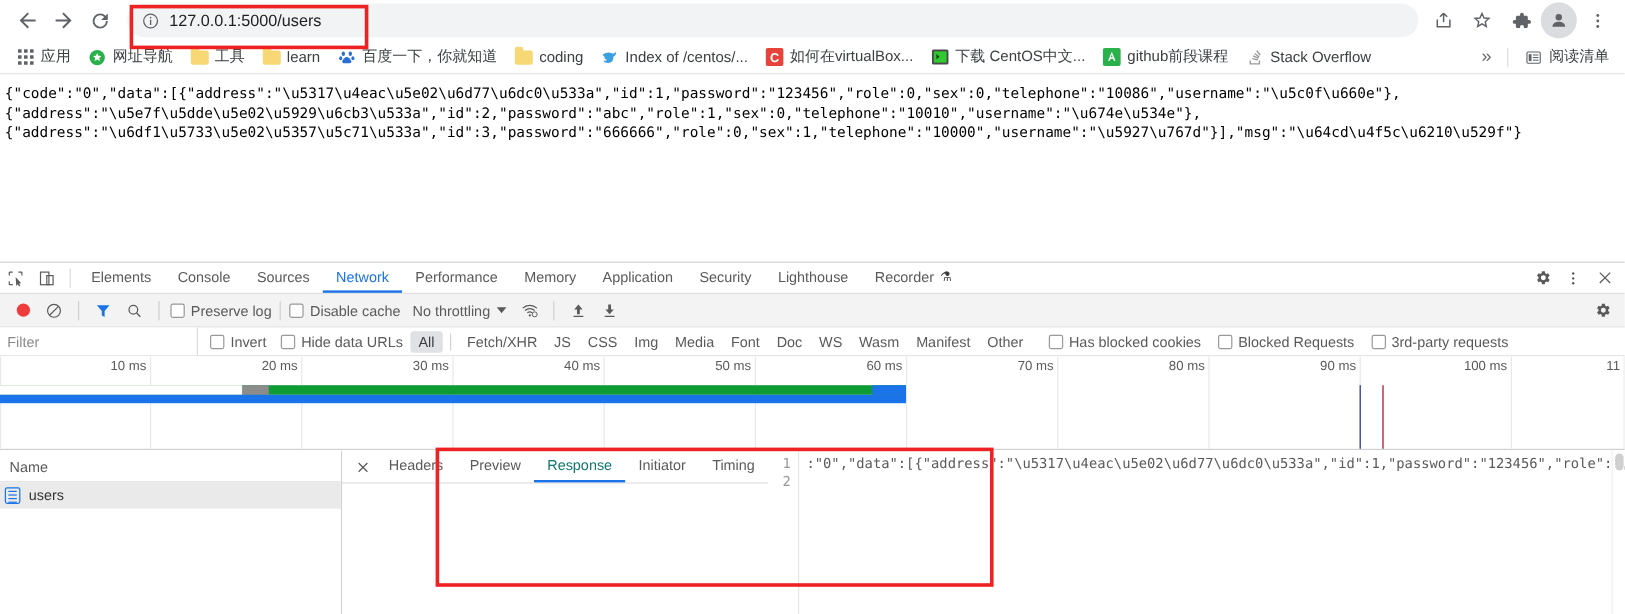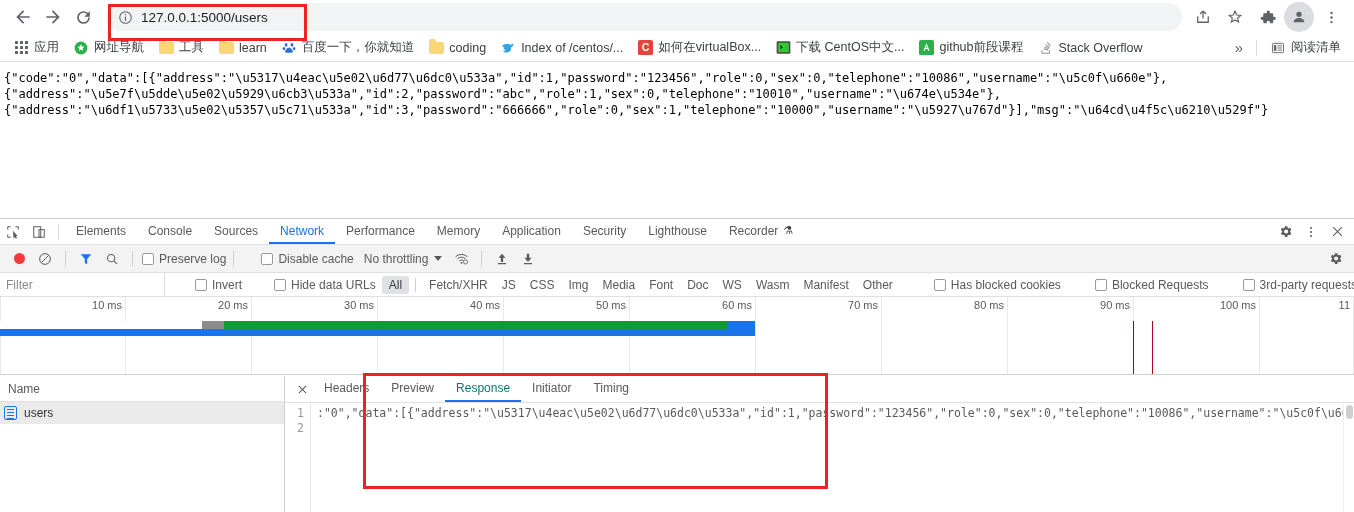--- a/index.html
+++ b/index.html
@@ -75,21 +75,21 @@
   }
   .dt-tab.active{color:#1a73e8;border-bottom-color:#1a73e8;}
   #dt-tabbar-right{margin-left:auto;display:flex;align-items:center;gap:0;padding-right:4px;}
 
   #dt-toolbar{
     height:28px;display:flex;align-items:center;gap:0;padding:0 6px;
     border-bottom:1px solid #e0e0e0;background:#f3f3f3;
   }
   .tb-sep{width:1px;height:16px;background:#d0d0d0;margin:0 7px;}
   .rec-dot{width:11px;height:11px;border-radius:50%;background:#ee3b3b;}
-  .cb{display:inline-flex;align-items:center;gap:5px;font-size:12px;color:#5a5a5a;white-space:nowrap;margin-left:20px;}
+  .cb{display:inline-flex;align-items:center;gap:5px;font-size:12px;color:#5a5a5a;white-space:nowrap;}
   .cb .box{width:12px;height:12px;border:1px solid #999;background:#fff;border-radius:2px;display:inline-block;}
   .throttle{display:flex;align-items:center;gap:6px;margin-left:10px;font-size:12px;color:#5a5a5a;}
   .caret{width:0;height:0;border-left:4px solid transparent;border-right:4px solid transparent;border-top:5px solid #5a5a5a;}
   #dt-toolbar-right{margin-left:auto;display:flex;align-items:center;}
 
   #dt-filterbar{
     height:24px;display:flex;align-items:center;border-bottom:1px solid #e0e0e0;background:#fff;
   }
   #filter-input{
     width:165px;height:23px;border:none;outline:none;border-right:1px solid #ddd;
@@ -115,21 +115,21 @@
   #dt-split{position:absolute;left:0;right:0;top:calc(26px + 28px + 24px + 79px);bottom:0;display:flex;}
   #req-pane{width:285px;border-right:1px solid #d0d0d0;background:#fff;display:flex;flex-direction:column;}
   #req-head{height:26px;display:flex;align-items:center;padding-left:8px;border-bottom:1px solid #e0e0e0;
             font-size:12px;color:#5a5a5a;background:#fff;}
   .req-row{height:22px;display:flex;align-items:center;gap:7px;padding-left:4px;font-size:12px;color:#333;background:#eaeaea;}
   .doc-ico{width:13px;height:14px;border:1px solid #1a73e8;border-radius:2px;position:relative;flex:0 0 auto;}
   .doc-ico:before{content:"";position:absolute;left:2px;top:2px;right:2px;height:1px;background:#1a73e8;
     box-shadow:0 3px 0 #1a73e8, 0 6px 0 #1a73e8, 0 9px 0 #1a73e8;}
   #req-rest{flex:1;background:#fff;}
 
-  #detail-pane{flex:1;display:flex;flex-direction:column;background:#fff;min-width:0;}
+  #detail-pane{flex:1;display:flex;flex-direction:row;background:#fff;min-width:0;}
   #detail-tabs{height:27px;display:flex;align-items:center;border-bottom:1px solid #e0e0e0;background:#fff;padding-left:6px;}
   .d-tab{height:26px;display:flex;align-items:center;padding:0 11px;font-size:12px;color:#5a5a5a;border-bottom:2px solid transparent;white-space:nowrap;}
   .d-tab.active{color:#0f766e;border-bottom-color:#1a73e8;}
   #detail-body{flex:1;display:flex;overflow:hidden;position:relative;background:#fff;}
   #gutter{width:26px;flex:0 0 auto;text-align:right;padding-right:6px;padding-top:3px;
     font-family:"DejaVu Sans Mono","Liberation Mono",monospace;font-size:11.5px;line-height:15px;color:#999;
     border-right:1px solid #e6e6e6;background:#fff;}
   #code-area{flex:1;padding-top:3px;padding-left:6px;overflow:hidden;white-space:nowrap;
     font-family:"DejaVu Sans Mono","Liberation Mono",monospace;font-size:11.5px;line-height:15px;}
   #vscroll{position:absolute;right:0;top:0;width:11px;bottom:0;background:#fff;border-left:1px solid #efefef;}

